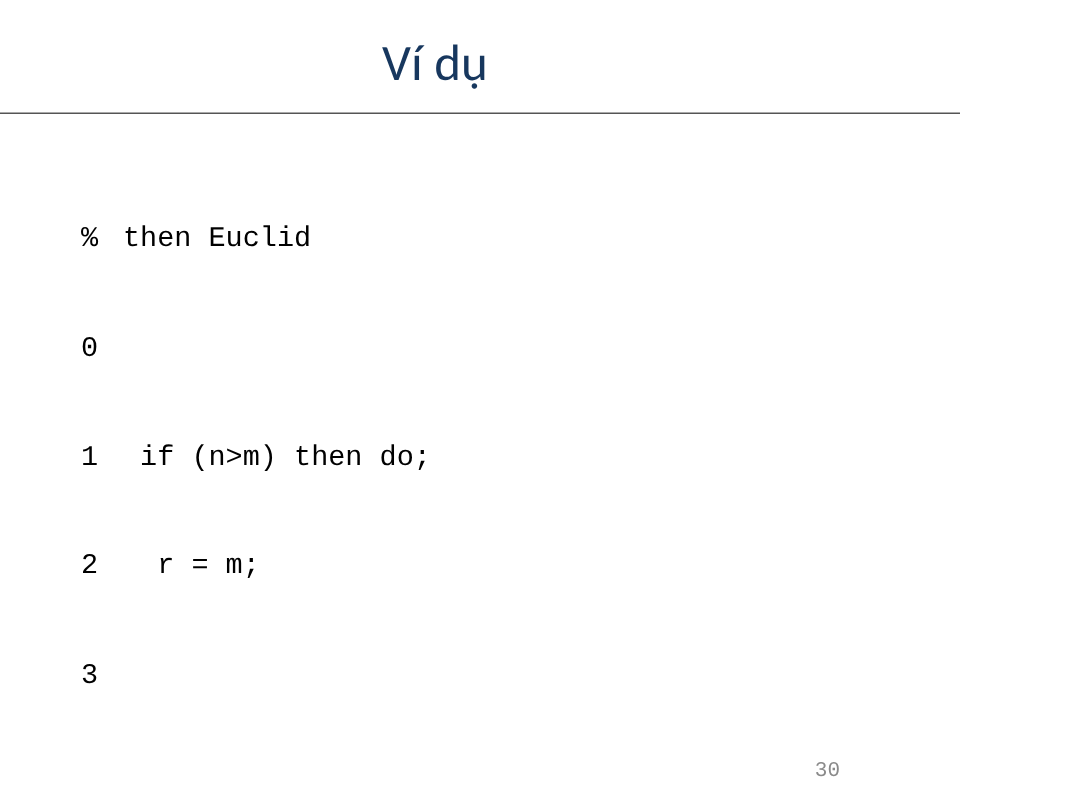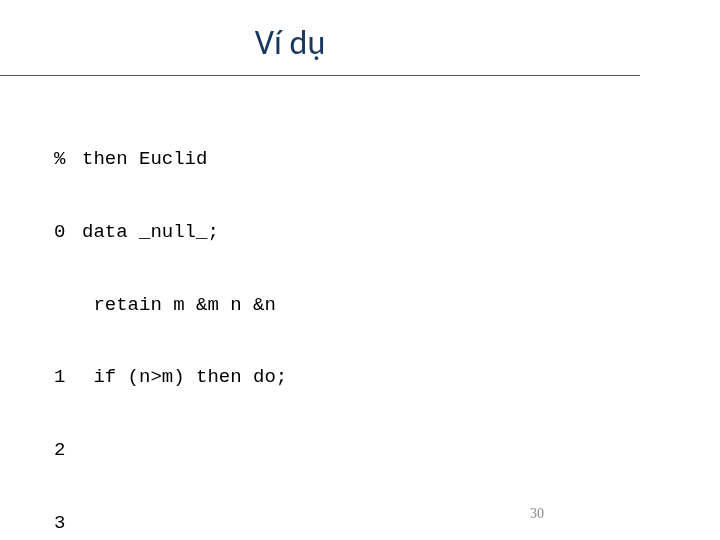--- a/index.html
+++ b/index.html
@@ -47,41 +47,40 @@
   .ln {
     display: inline-block;
     min-width: 28px;
     text-align: left;
   }
   .code {
     white-space: pre;
   }
   .page-num {
     position: absolute;
-    right: 36px;
+    right: 20px;
     bottom: 18px;
     font-size: 14px;
     color: #8a8a8a;
-    font-family: Liberation Serif, serif;
+    font-family: Liberation Mono, monospace;
   }
 </style>
 </head>
 <body>
 
 <div class="slide">
 
   <div class="title">Ví dụ</div>
   <hr class="hr">
 
   <div class="code-block">
     <div class="code-row"><span class="ln">%</span><span class="code">then Euclid</span></div>
-    <div class="code-row"><span class="ln">0</span><span class="code">data _null_;</span></div>
-    <div class="code-row"><span class="ln"></span><span class="code"> retain m &amp;m n &amp;n</span></div>
+    <div class="code-row"><span class="ln">0</span></div>
     <div class="code-row"><span class="ln">1</span><span class="code"> if (n&gt;m) then do;</span></div>
-    <div class="code-row"><span class="ln">2</span></div>
+    <div class="code-row"><span class="ln">2</span><span class="code">  r = m;</span></div>
     <div class="code-row"><span class="ln">3</span></div>
     
     
     
     
     
     
     
     
     

